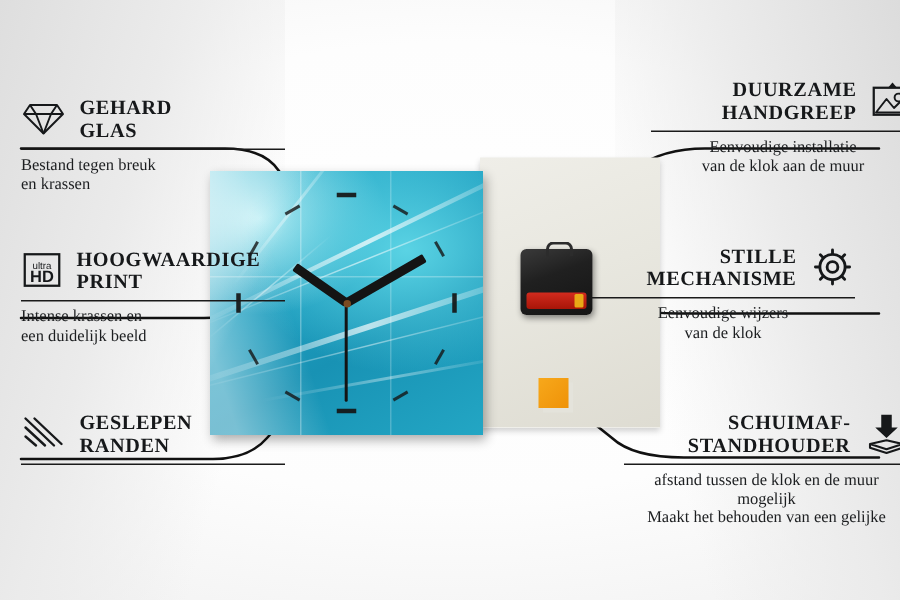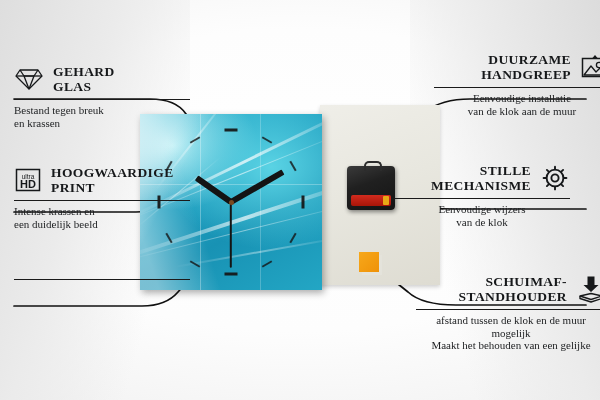--- a/index.html
+++ b/index.html
@@ -210,20 +210,34 @@
       </div>
     </div>
     <div class="feat-rule"></div>
     <div class="feat-desc">
       <div>Intense krassen en</div>
       <div>een duidelijk beeld</div>
     </div>
   </div>
 
   <div class="feature feat-left" style="left:14px;top:274px;width:176px;">
+    <div class="feat-head">
+      <svg class="icon" width="30" height="26" viewBox="0 0 30 26">
+        <g stroke="#16181a" stroke-width="1.6" stroke-linecap="round">
+          <path d="M3,3 L22,21"></path>
+            <path d="M3,9 L16,21"></path>
+          <path d="M3,15 L10,21"></path>
+            <path d="M9,3 L27,20"></path>
+        </g>
+      </svg>
+      <div class="feat-title">
+        <div>GESLEPEN</div>
+        <div>RANDEN</div>
+      </div>
+    </div>
     <div class="feat-rule"></div>
   </div>
 
   <div class="feature feat-right" style="left:434px;top:52px;width:176px;">
     <div class="feat-head">
       <div class="feat-title">
         <div>DUURZAME</div>
         <div>HANDGREEP</div>
       </div>
       <svg class="icon" width="30" height="26" viewBox="0 0 30 26">

